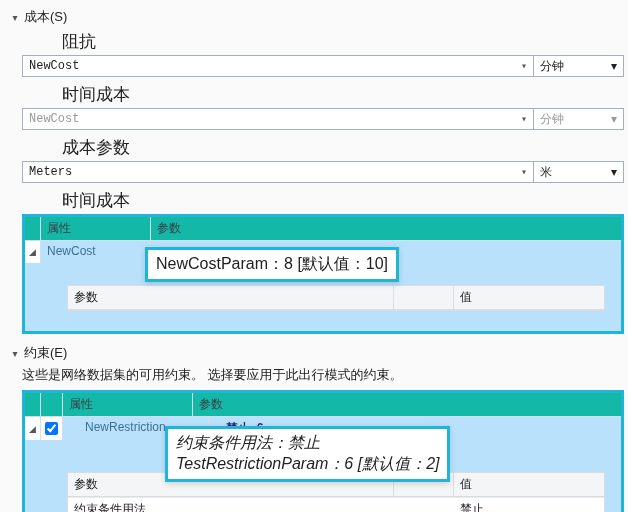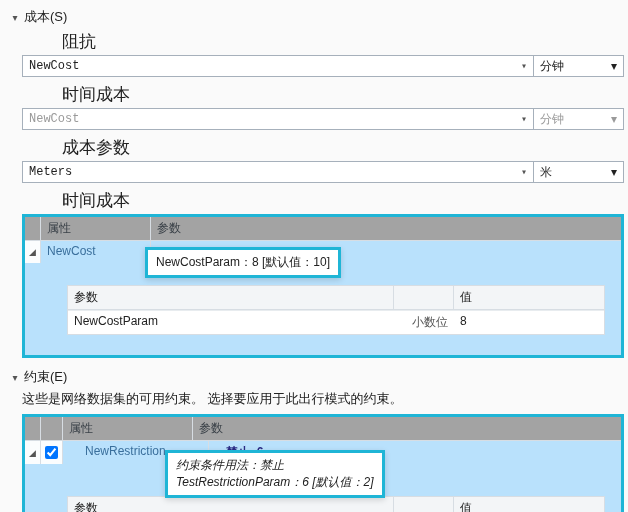--- a/index.html
+++ b/index.html
@@ -82,21 +82,21 @@
   .unit-combo.disabled { color:#9a9a9a; }
 
   
   .grid-wrap {
     border: 1px solid #d7dde3;
     background: #fff;
     overflow: visible;
   }
   .grid-head {
     display: flex;
-    background: #a3a3a3;
+    background: #14b8a6;
     border-bottom: 1px solid #d7dde3;
   }
   .grid-head .cell {
     padding: 3px 6px;
     color: #3a4148;
     font-size: 12px;
     border-right: 1px solid #d7dde3;
   }
   .grid-head .twisty-col { width: 16px; padding:0; }
   .grid-head .check-col { width: 22px; padding:0; }
@@ -168,21 +168,21 @@
   .subgrid-row .pname { flex:1; padding:3px 6px; }
   .subgrid-row .ptype { width:60px; padding:3px 6px; text-align:right; color:#555; }
   .subgrid-row .pval { width:150px; padding:3px 6px; }
 
   
   .callout {
     position: absolute;
     border: 3px solid #1fb5d6;
     background: #fff;
     padding: 4px 8px;
-    font-size: 12px;
+    font-size: 16px;
     color: #222;
     z-index: 5;
     box-shadow: 0 2px 6px rgba(0,0,0,.15);
   }
   .callout-wrap {
     position: relative;
     overflow: visible;
   }
   .sub-desc {
     font-size: 13px;
@@ -262,25 +262,20 @@
           </div>
           <div style="background:#b9e1fc; padding:8px 6px 10px 6px; position:relative; overflow:visible;">
             <div class="callout" style="top:-16px; left:120px;">
               <span>NewCostParam：8 [默认值：10]</span>
             </div>
             <div class="subgrid" style="margin-top:14px;">
               <div class="subgrid-head">
                 <div class="pname">参数</div>
                 <div class="ptype"></div>
                 <div class="pval">值</div>
-              </div>
-              <div class="subgrid-row">
-                <div class="pname">NewCostParam</div>
-                <div class="ptype">小数位</div>
-                <div class="pval">8</div>
               </div>
             </div>
           </div>
         </div>
       </div>
     </div>
 
   </div>
 </div>
 

